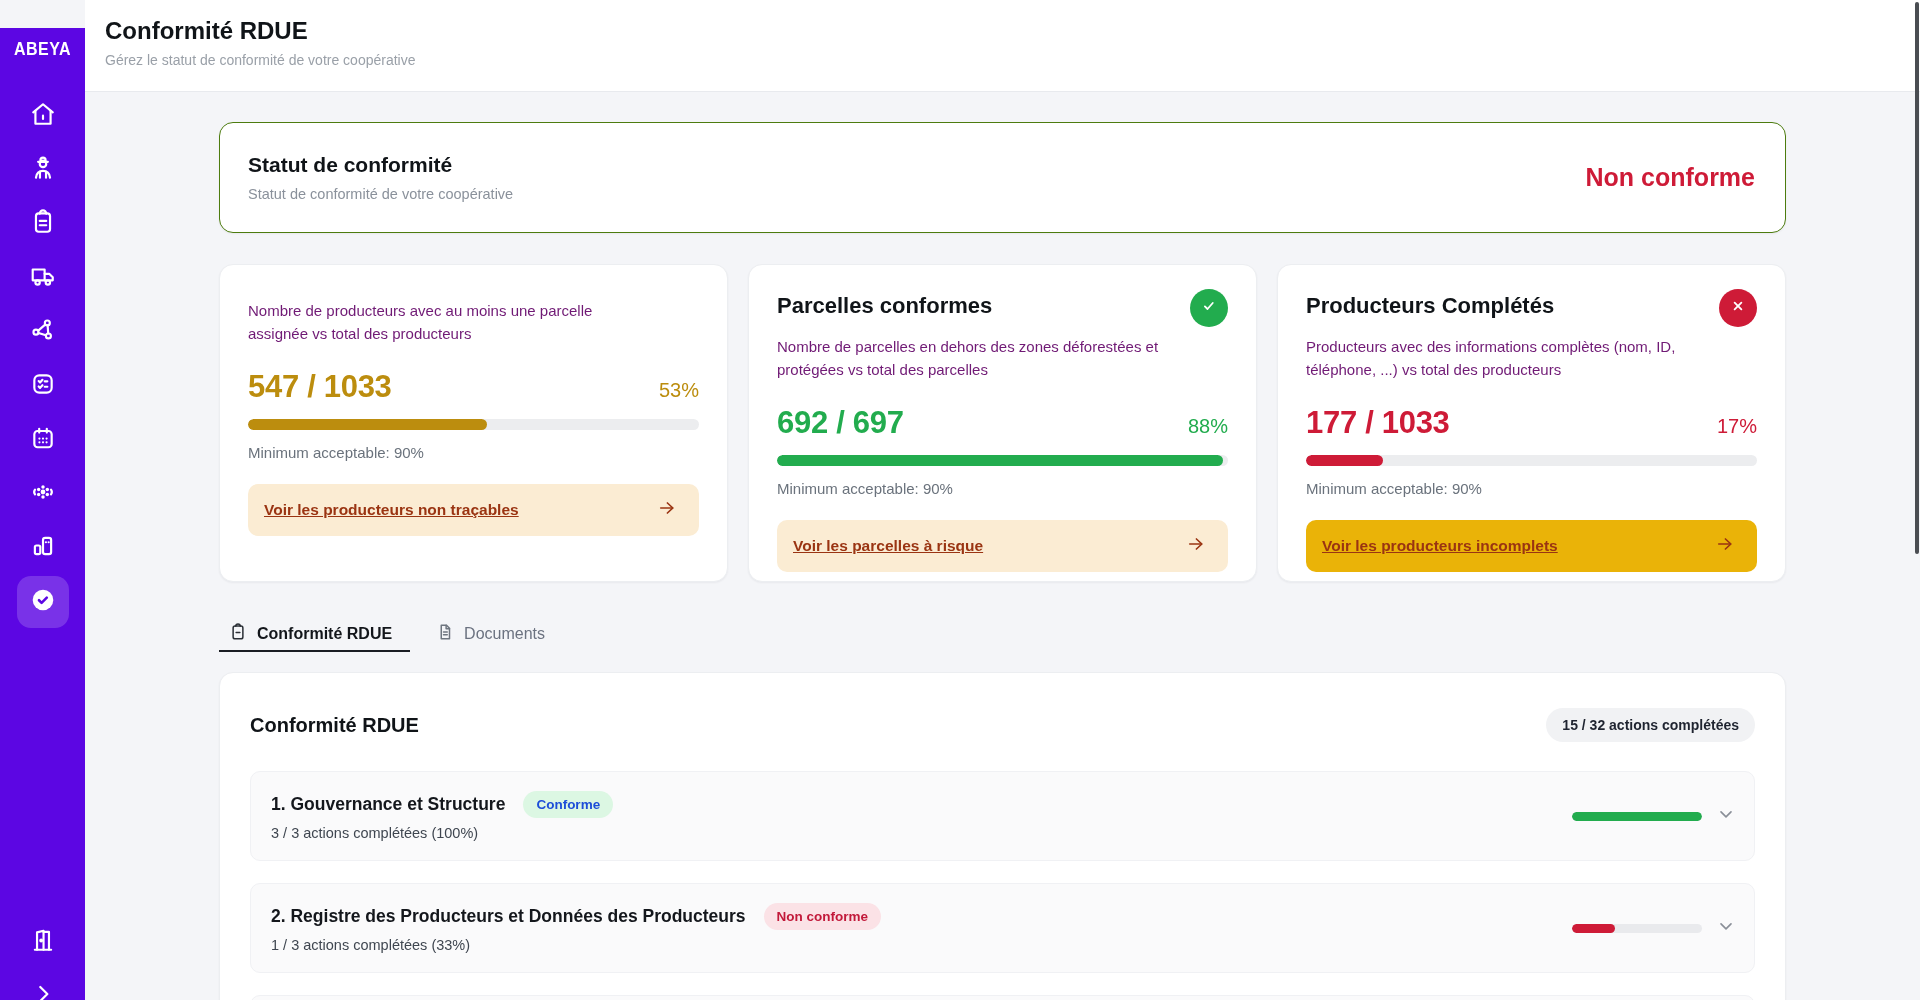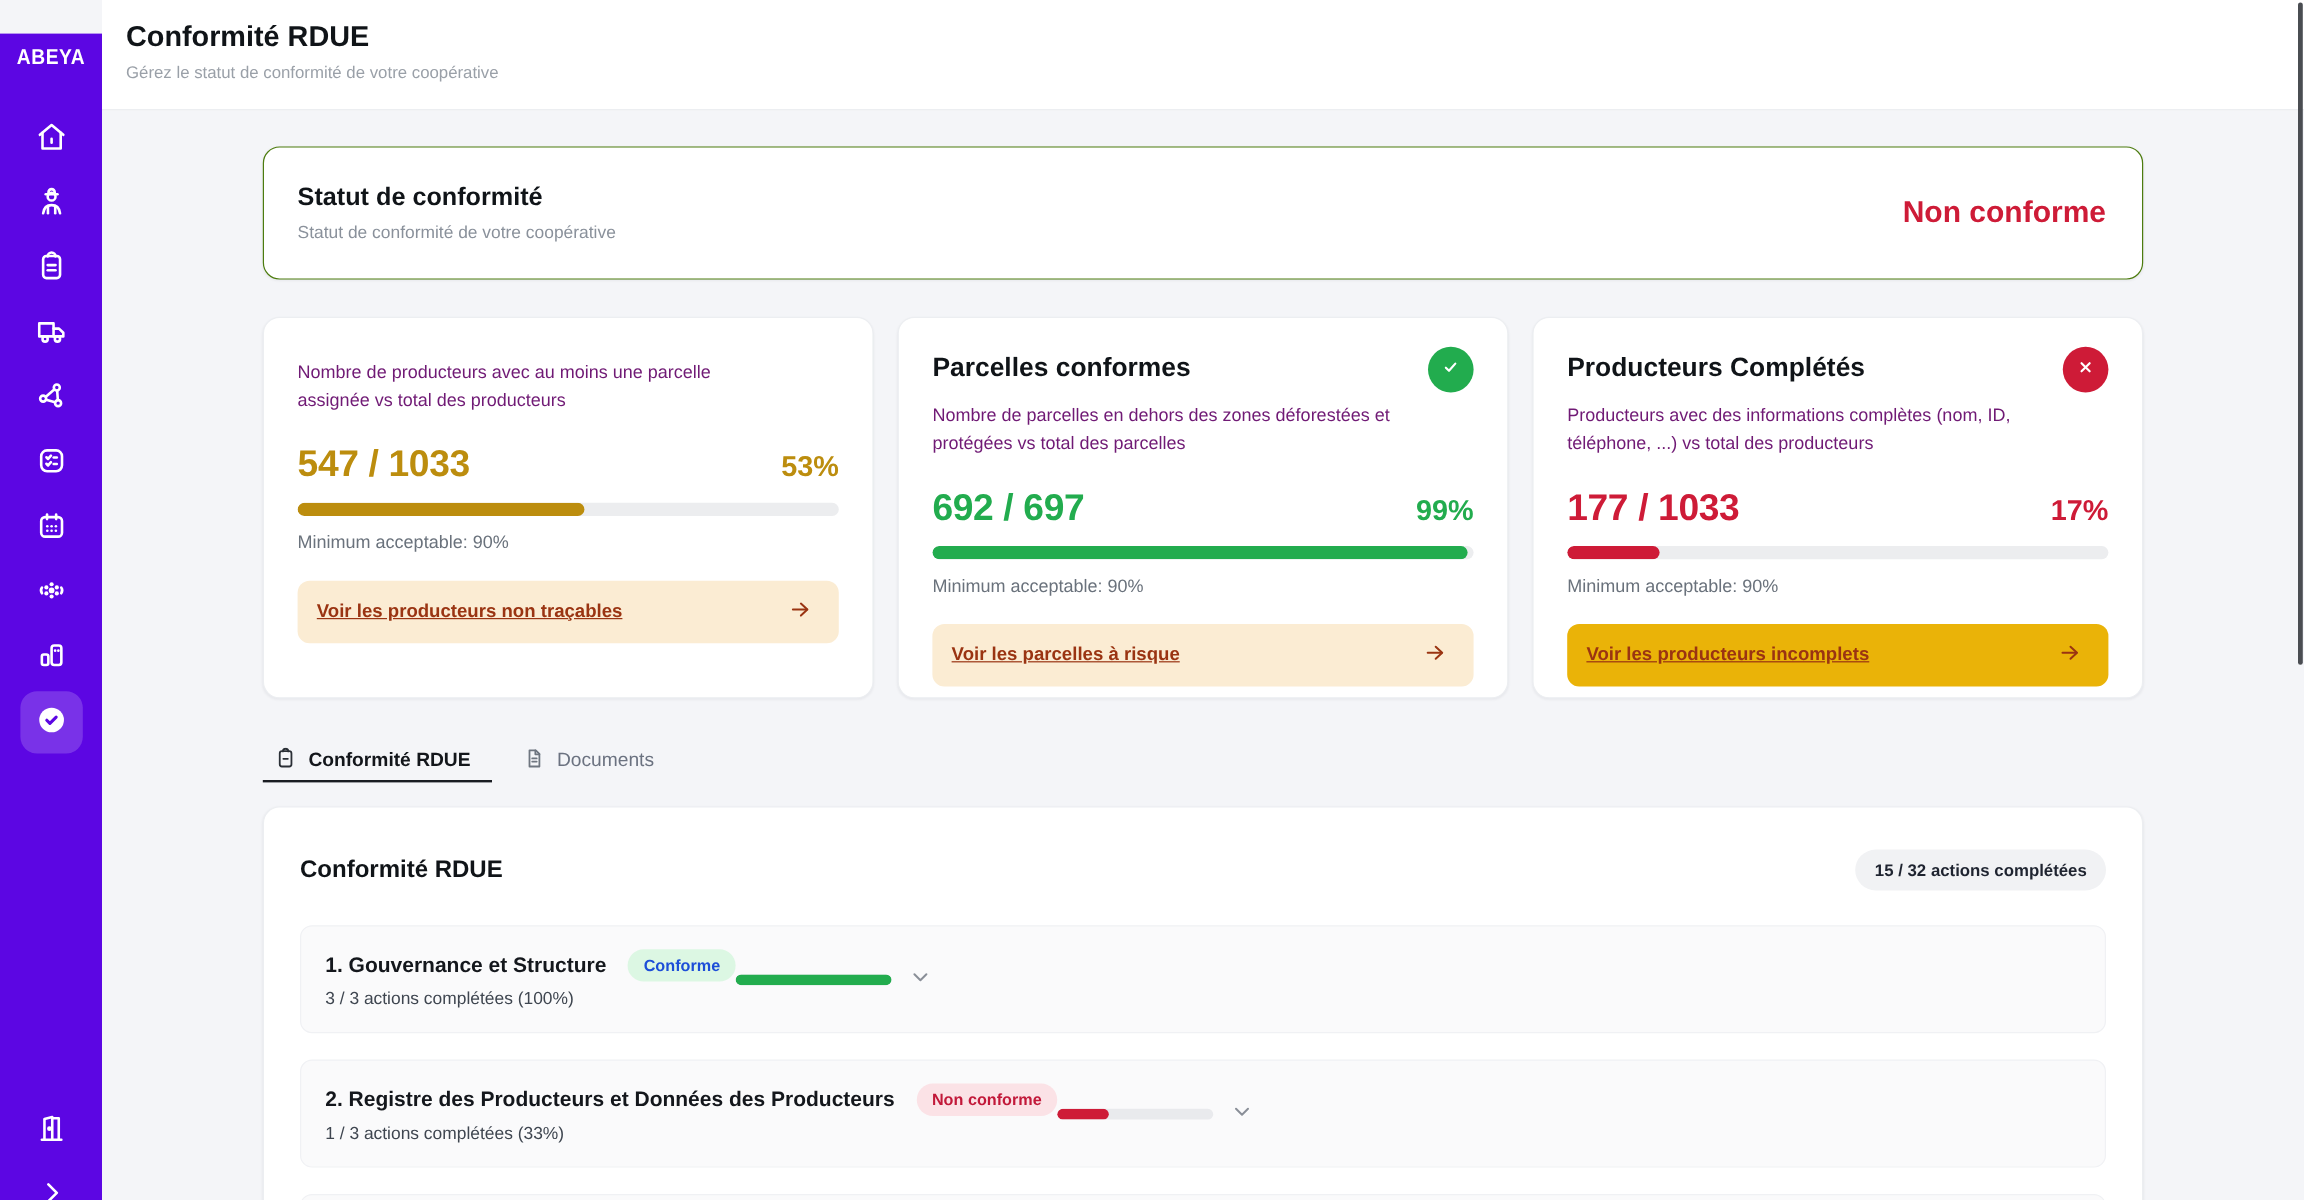--- a/index.html
+++ b/index.html
@@ -62,21 +62,21 @@
   .stat-head { display:flex; justify-content:space-between; align-items:flex-start; }
   .stat-title { font-size:22px; font-weight:700; color:#101418; padding-top:2px; }
   .icon-circle {
     width:38px; height:38px; border-radius:50%; flex-shrink:0;
     display:flex; align-items:center; justify-content:center; margin-top:-2px;
   }
   .icon-circle svg { width:18px; height:18px; }
   .stat-desc { font-size:15px; color:#701a75; line-height:1.5; margin-top:9px; max-width:400px; }
   .stat-vals { display:flex; justify-content:space-between; align-items:baseline; margin-top:24px; }
   .stat-value { font-size:31px; font-weight:700; letter-spacing:-.3px; }
-  .stat-pct { font-size:24px; font-weight:700; }
+  .stat-pct { font-size:20px; font-weight:400; }
   .progress { height:11px; border-radius:6px; background:#ECEDEF; margin-top:14px; overflow:hidden; }
   .progress-fill { height:100%; border-radius:6px; }
   .stat-min { font-size:15px; color:#6A727C; margin-top:14px; }
   .link-box {
     margin-top:23px; height:52px; border-radius:10px;
     display:flex; align-items:center; justify-content:space-between;
     padding:0 22px 0 16px; cursor:pointer;
   }
   .link-label { font-size:15.5px; font-weight:700; text-decoration:underline; }
   .link-box svg { width:20px; height:20px; flex-shrink:0; }
@@ -99,21 +99,21 @@
   }
   .panel-head { display:flex; justify-content:space-between; align-items:center; height:36px; margin-bottom:28px; }
   .panel-title { font-size:20px; font-weight:700; color:#101418; }
   .panel-badge {
     background:#F1F2F4; border-radius:18px; padding:9px 16px;
     font-size:14px; font-weight:600; color:#1F2430;
   }
   .acc-item {
     background:#FAFAFB; border:1px solid #F0F1F4; border-radius:10px;
     height:90px; padding:0 18px 0 20px; margin-bottom:22px;
-    display:flex; align-items:center; justify-content:flex-start; cursor:pointer;
+    display:flex; align-items:center; justify-content:space-between; cursor:pointer;
   }
   .acc-left { display:flex; flex-direction:column; gap:7px; }
   .acc-title-row { display:flex; align-items:center; gap:18px; }
   .acc-title { font-size:17.5px; font-weight:600; color:#14171C; }
   .acc-badge { font-size:13.5px; font-weight:600; padding:6px 13px; border-radius:15px; }
   .acc-sub { font-size:14.5px; color:#3F4650; }
   .acc-right { display:flex; align-items:center; gap:14px; }
   .mini-progress { width:130px; height:9px; border-radius:5px; background:#E9EAED; overflow:hidden; }
   .mini-fill { height:100%; border-radius:5px; }
   .acc-right svg { width:20px; height:20px; }
@@ -291,21 +291,21 @@
             <div class="stat-title">Parcelles conformes</div>
             <div class="icon-circle" style="background-color: rgb(34, 172, 78);">
               <span><svg viewBox="0 0 24 24" fill="none" stroke="#fff" stroke-width="2.4" stroke-linecap="round" stroke-linejoin="round">
                     <path d="M6.5 12.5l3.5 3.5 7-8"></path>
                   </svg></span>
             </div>
           </div>
           <p class="stat-desc">Nombre de parcelles en dehors des zones déforestées et protégées vs total des parcelles</p>
           <div class="stat-vals">
             <span class="stat-value" style="color: rgb(34, 172, 78);">692 / 697</span>
-            <span class="stat-pct" style="color: rgb(34, 172, 78);">99%</span>
+            <span class="stat-pct" style="color: rgb(34, 172, 78);">88%</span>
           </div>
           <div class="progress">
             <div class="progress-fill" style="background-color: rgb(34, 172, 78); width: 99%;"></div>
           </div>
           <div class="stat-min">Minimum acceptable: 90%</div>
           <div class="link-box" style="background-color: rgb(251, 236, 211);">
             <span class="link-label" style="color: rgb(154, 52, 18);">Voir les parcelles à risque</span>
             <span><svg viewBox="0 0 24 24" fill="none" stroke="#9A3412" stroke-width="2" stroke-linecap="round" stroke-linejoin="round">
                   <path d="M4.5 12h14"></path>
                   <path d="M12.5 6l6.5 6-6.5 6"></path>

